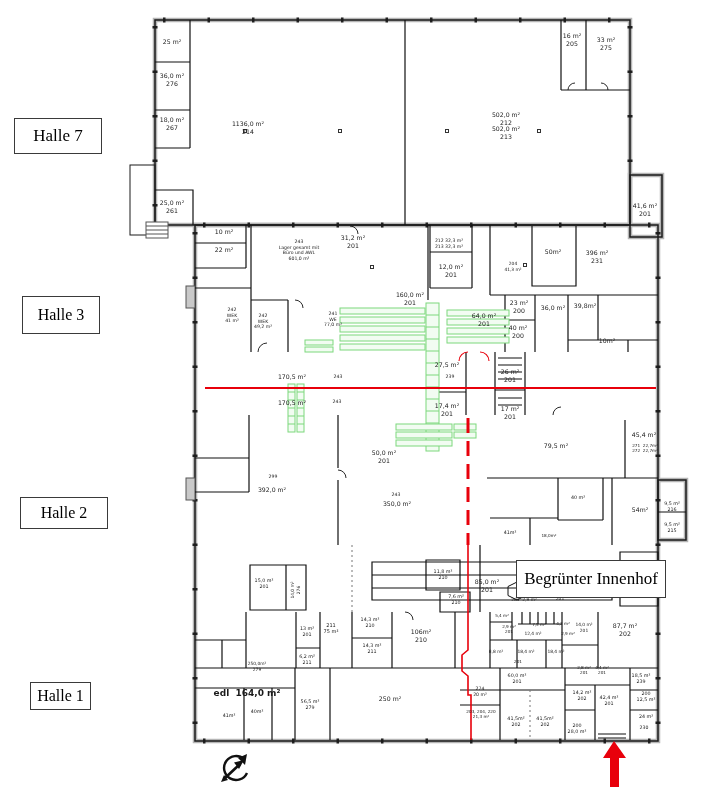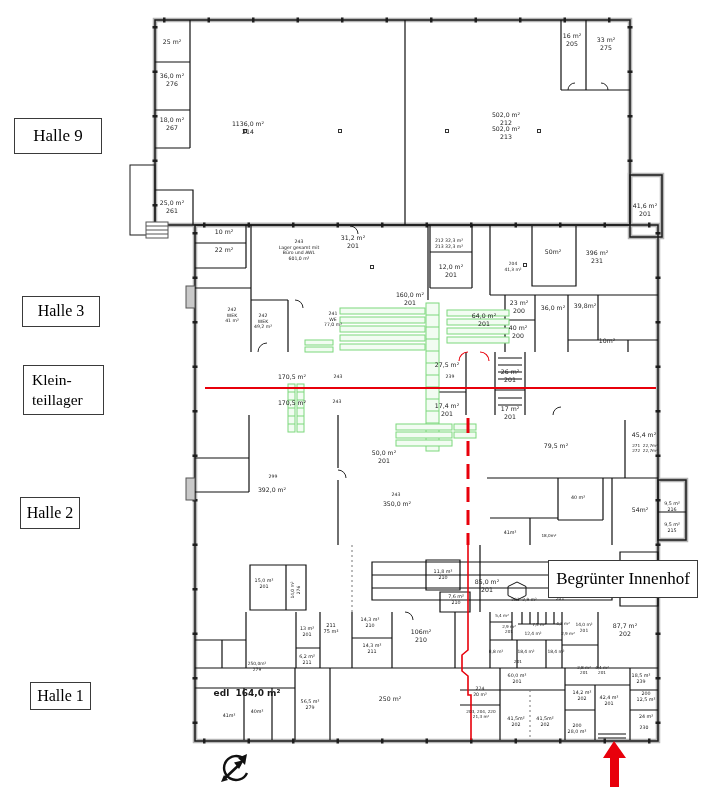--- a/index.html
+++ b/index.html
@@ -285,21 +285,19 @@
       <div class="rl" style="left: 646px; top: 697px; font-size: 4.8px;">200
 12,5 m²</div>
       <div class="rl" style="left: 646px; top: 717px; font-size: 4.8px;">24 m²</div>
       <div class="rl" style="left: 644px; top: 728px; font-size: 4.6px;">230</div>
       <div class="rl" style="left: 247px; top: 694px; font-size: 9px; font-weight: bold;">edl  164,0 m²</div>
       <div class="rl" style="left: 229px; top: 716px; font-size: 4.8px;">41m²</div>
       <div class="rl" style="left: 257px; top: 712px; font-size: 4.8px;">40m²</div>
       <div class="rl" style="left: 310px; top: 705px; font-size: 4.8px;">56,5 m²
 279</div>
       <div class="rl" style="left: 390px; top: 699px; font-size: 6.2px;">250 m²</div>
-      <div class="tb" style="left: 14px; top: 118px; width: 88px; height: 36px; font-size: 17px;">Halle 9</div>
-      <div class="tb" style="left: 22px; top: 296px; width: 78px; height: 31px; font-size: 16px;">Halle 3</div>
-      <div class="tb left" style="left: 23px; top: 365px; width: 81px; height: 50px; font-size: 15.5px;">Klein-
-teillager</div>
-      <div class="tb" style="left: 20px; top: 497px; width: 60px; height: 32px; font-size: 16px;">Halle 2</div>
+      <div class="tb" style="left: 14px; top: 118px; width: 88px; height: 36px; font-size: 17px;">Halle 7</div>
+      <div class="tb" style="left: 22px; top: 296px; width: 78px; height: 38px; font-size: 16px;">Halle 3</div>
+      <div class="tb" style="left: 20px; top: 497px; width: 88px; height: 32px; font-size: 16px;">Halle 2</div>
       <div class="tb" style="left: 30px; top: 682px; width: 61px; height: 28px; font-size: 16px;">Halle 1</div>
-      <div class="tb" style="left: 548px; top: 560px; width: 150px; height: 38px; font-size: 17px;">Begrünter Innenhof</div>
+      <div class="tb" style="left: 516px; top: 560px; width: 150px; height: 38px; font-size: 17px;">Begrünter Innenhof</div>
     </div>
 </div>
 
 </body></html>

